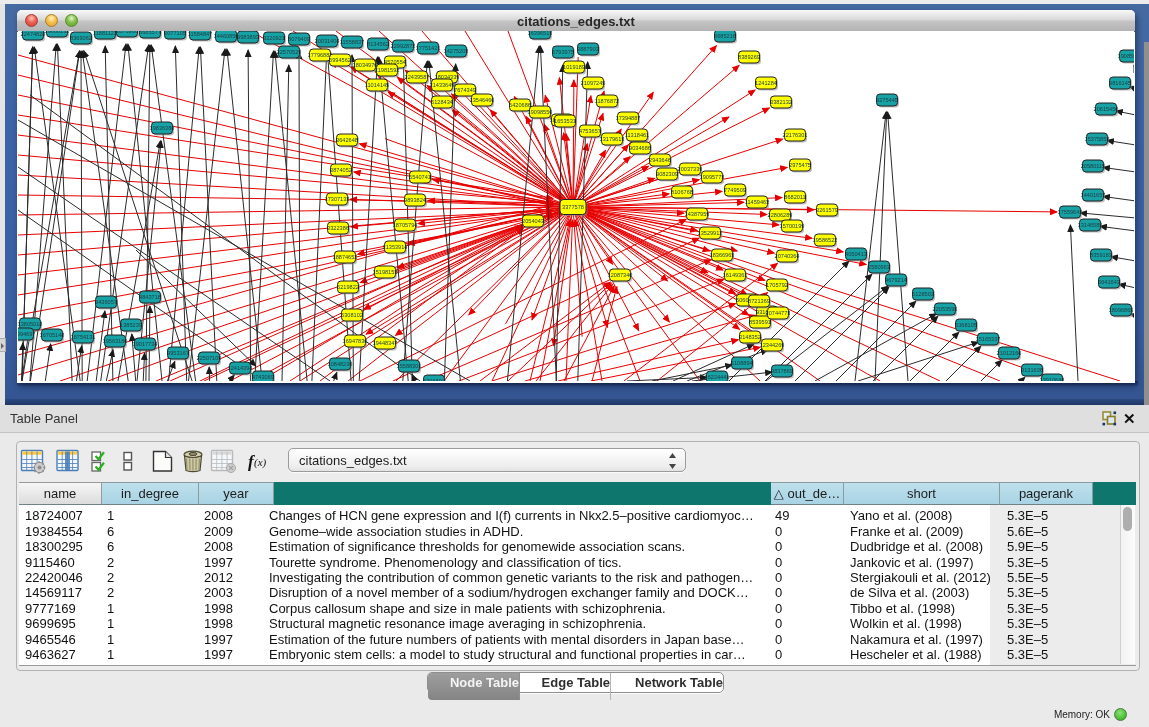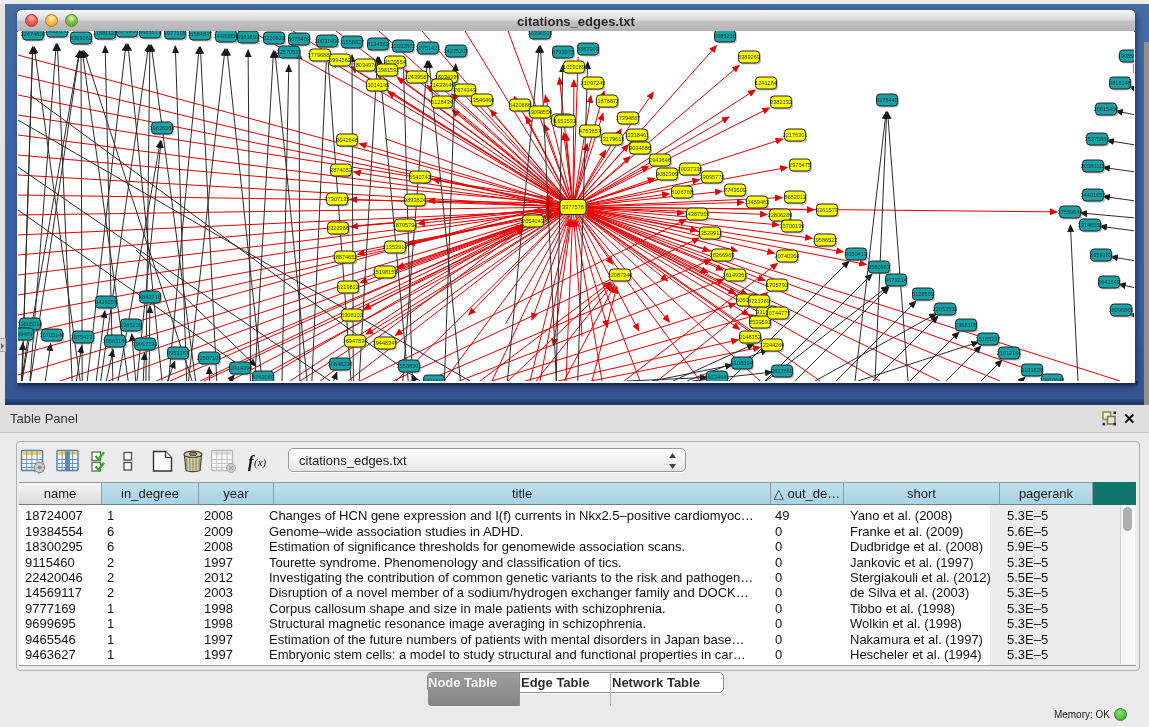--- a/index.html
+++ b/index.html
@@ -35,21 +35,21 @@
 #tbody{left:19px;top:505px;width:971px;height:160px;background:#fff;font-size:13px;color:#111}
 .tr{position:absolute;left:0;width:1117px;height:15.4px;line-height:15.4px;white-space:nowrap}
 .c0{position:absolute;left:6px}.c1{position:absolute;left:88px}.c2{position:absolute;left:185px}
 .c3{position:absolute;left:250px;width:492px;overflow:hidden}.c4{position:absolute;left:756px}
 .c5{position:absolute;left:831px}.c6{position:absolute;left:988px}
 #tbot{left:19px;top:664.5px;width:1117px;height:1px;background:#9a9a9a}
 #sbar{left:1120px;top:505px;width:15px;height:159px;background:linear-gradient(90deg,#f2f2f2,#fcfcfc);border-left:1px solid #cfcfcf}
 #sthumb{left:1123px;top:507px;width:9px;height:24px;border-radius:5px;background:#aeaeae}
 
 #tabs{left:427px;top:672px;width:297px;height:21px;border:1px solid #8e8e8e;border-radius:5px;background:#fff;box-shadow:0 1px 0 rgba(255,255,255,.9)}
-.tab{position:absolute;top:0;height:33px;font-size:13px;font-weight:bold;color:#2e2e2e;text-align:left;line-height:19px}
+.tab{position:absolute;top:0;height:27px;font-size:13px;font-weight:bold;color:#2e2e2e;text-align:right;line-height:19px}
 #tab1{left:0;width:92px;background:linear-gradient(#9e9e9e,#848484);color:#f4f4f4;border-radius:4px 0 0 4px;border-right:1px solid #8e8e8e}
 #tab2{left:93px;width:90px;border-right:1px solid #b5b5b5}
 #tab3{left:184px;width:111px}
 
 #mem{left:1000px;top:709px;width:110px;text-align:right;font-size:10px;color:#222}
 #dot{left:1114px;top:708px;width:13px;height:13px;border-radius:50%;background:radial-gradient(circle at 45% 35%,#8fe07a,#4cc236 60%,#2f9e1e);border:1px solid #4c7a42}
 
 #fico{left:1102px;top:411px;width:15px;height:15px}
 #xico{left:1123px;top:410px;width:15px;height:15px;font-size:15px;font-weight:bold;color:#111}
 </style></head><body>
@@ -822,21 +822,20 @@
     <div class="abs" id="ddtext">citations_edges.txt</div>
 <svg class="abs" id="ddarr" viewBox="0 0 9 18">
       <path d="M4.5 1 L8 6 L1 6 Z" fill="#444"></path>
       <path d="M4.5 17 L8 12 L1 12 Z" fill="#444"></path>
     </svg>
   </div>
 <div class="abs" id="thead">
   <div class="hc hcg" style="left:0;width:83px">name</div>
   <div class="hc" style="left:83px;width:97px">in_degree</div>
   <div class="hc" style="left:180px;width:75px">year</div>
-  <div class="hc" style="left:255px;width:497px">title</div>
   <div class="hc" style="left:752px;width:73px">△ out_de…</div>
   <div class="hc" style="left:825px;width:156px">short</div>
   <div class="hc" style="left:981px;width:93px">pagerank</div>
 </div>
 <div class="abs" id="tbody">
     <div class="tr" style="top:3.4px">
       <span class="c0">18724007</span>
       <span class="c1">1</span>
       <span class="c2">2008</span>
       <span class="c3">Changes of HCN gene expression and I(f) currents in Nkx2.5–positive cardiomyoc…</span>
@@ -915,21 +914,21 @@
       <span class="c4">0</span>
       <span class="c5">Nakamura et al. (1997)</span>
       <span class="c6">5.3E–5</span>
     </div>
 <div class="tr" style="top:142.0px">
       <span class="c0">9463627</span>
       <span class="c1">1</span>
       <span class="c2">1997</span>
       <span class="c3">Embryonic stem cells: a model to study structural and functional properties in car…</span>
       <span class="c4">0</span>
-      <span class="c5">Hescheler et al. (1994)</span>
+      <span class="c5">Hescheler et al. (1988)</span>
       <span class="c6">5.3E–5</span>
     </div>
   </div>
 <div class="abs" id="tbot"></div>
 <div class="abs" id="sbar"></div>
 <div class="abs" id="sthumb"></div>
 <div class="abs" id="tabs">
   <div class="tab" id="tab1">Node Table</div>
   <div class="tab" id="tab2">Edge Table</div>
   <div class="tab" id="tab3">Network Table</div>

